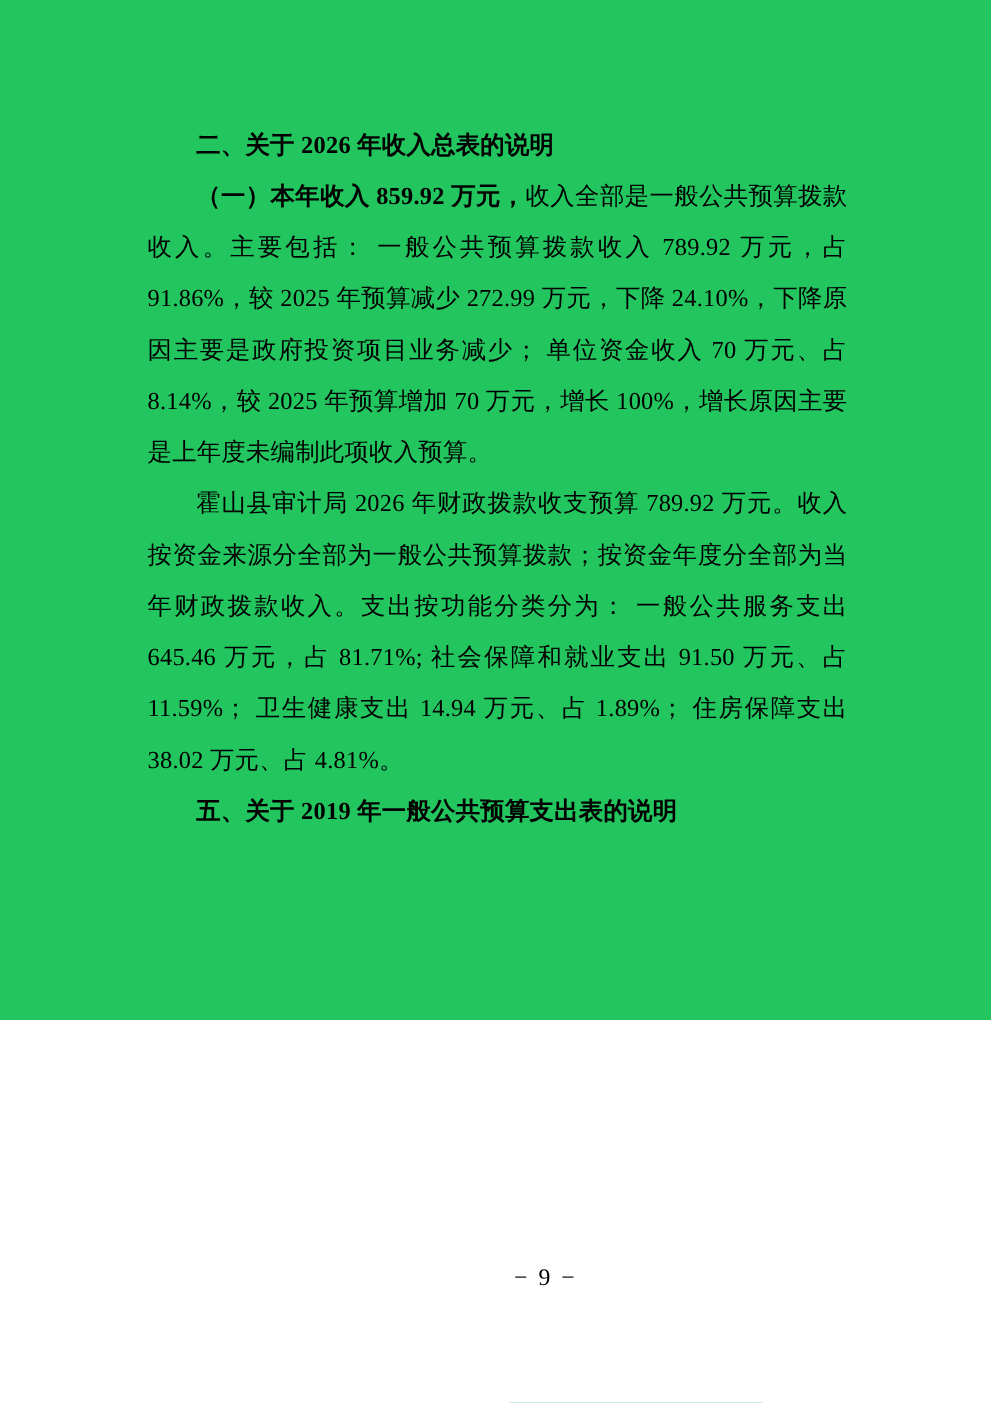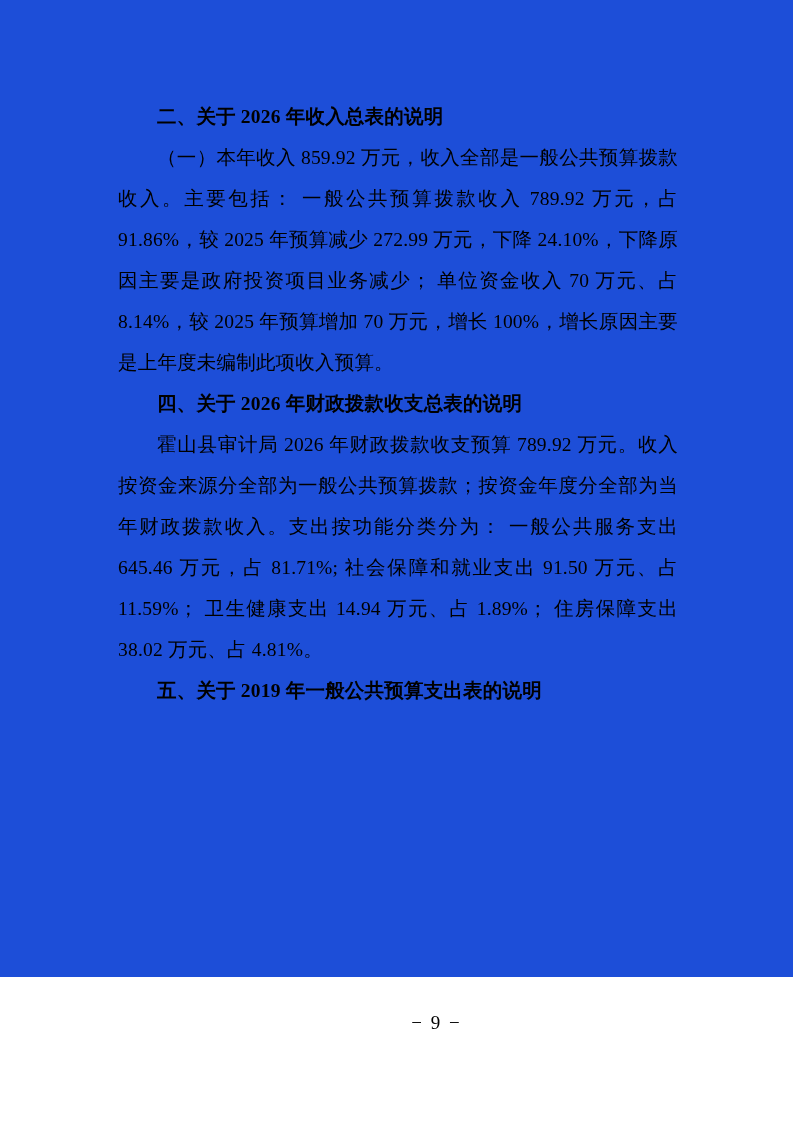--- a/index.html
+++ b/index.html
@@ -13,22 +13,22 @@
     font-family: "Liberation Serif", "DejaVu Serif", serif;
     color: #000000;
     position: relative;
     overflow: hidden;
   }
   .page {
     position: absolute;
     left: 0;
     top: 0;
     width: 793px;
-    height: 977px;
-    background: #1d4ed8;
+    height: 816px;
+    background: #22c55e;
   }
   .content {
     position: absolute;
     left: 118px;
     top: 96px;
     width: 560px;
   }
   p {
     margin: 0;
     font-size: 19.5px;
@@ -49,37 +49,36 @@
     left: 0;
     top: 1012px;
     width: 793px;
     text-align: center;
     font-size: 19px;
     font-family: "Liberation Serif", "DejaVu Serif", serif;
     letter-spacing: 2px;
     padding-left: 80px;
     box-sizing: border-box;
   }
-  .b { font-weight: normal; }
+  .b { font-weight: bold; }
 </style>
 </head>
 <body>
 
 <div class="page">
   <div class="content">
 
     <p class="heading">二、关于 2026 年收入总表的说明</p>
 
 
     <p class="para"><span class="b">（一）本年收入 859.92 万元，</span><span>收入全部是一般公共预算拨款收入。主要包括： 一般公共预算拨款收入 789.92 万元，占 91.86%，较 2025 年预算减少 272.99 万元，下降 24.10%，下降原因主要是政府投资项目业务减少； 单位资金收入 70 万元、占 8.14%，较 2025 年预算增加 70 万元，增长 100%，增长原因主要是上年度未编制此项收入预算。</span></p>
 
 
 
 
-    <p class="heading">四、关于 2026 年财政拨款收支总表的说明</p>
 
     <p class="para">霍山县审计局 2026 年财政拨款收支预算 789.92 万元。收入按资金来源分全部为一般公共预算拨款；按资金年度分全部为当年财政拨款收入。支出按功能分类分为： 一般公共服务支出 645.46 万元，占 81.71%; 社会保障和就业支出 91.50 万元、占 11.59%； 卫生健康支出 14.94 万元、占 1.89%； 住房保障支出 38.02 万元、占 4.81%。</p>
 
     <p class="heading">五、关于 2019 年一般公共预算支出表的说明</p>
 
   </div>
 
   <div class="page-number">− 9 −</div>
 </div>
 

